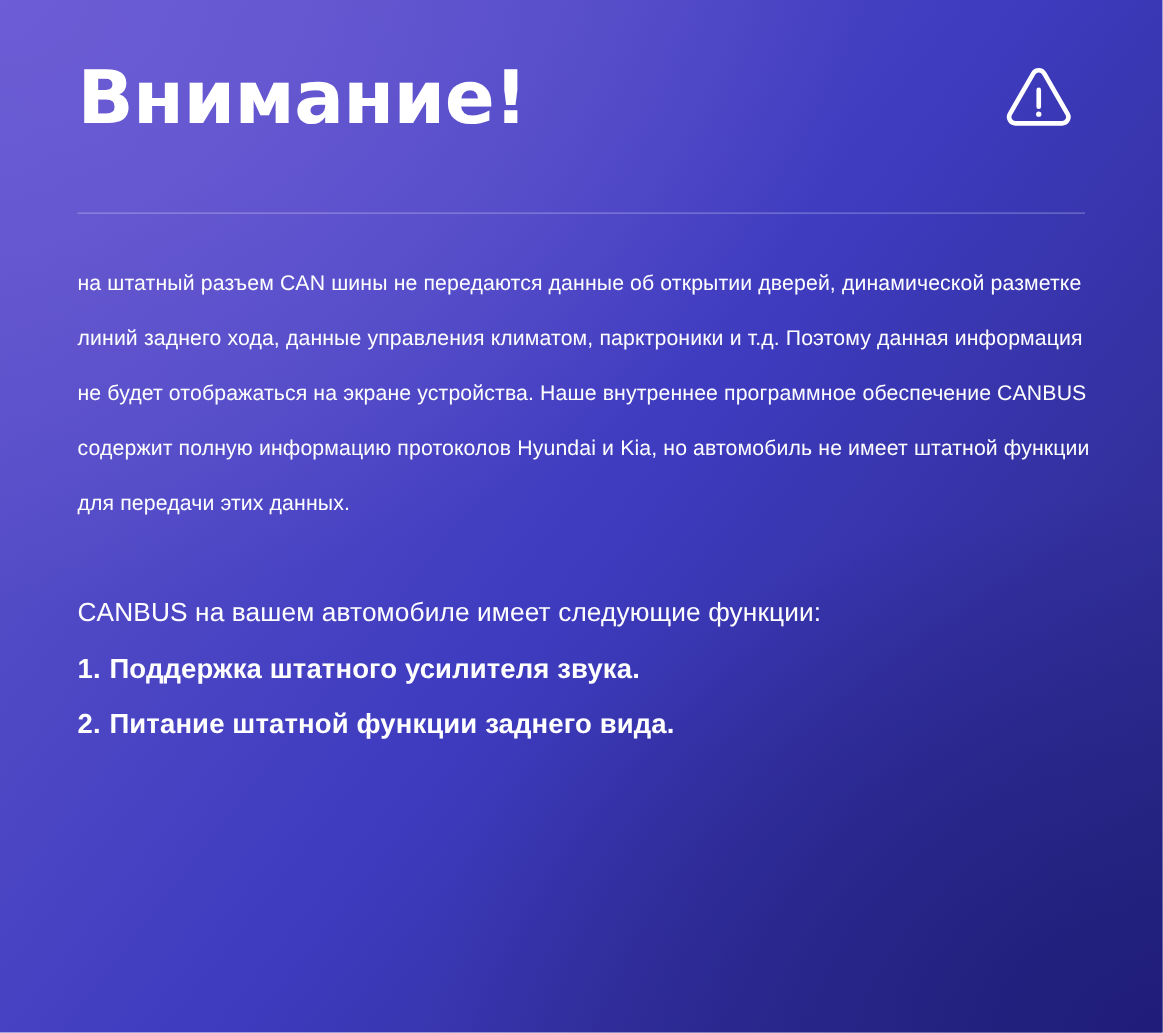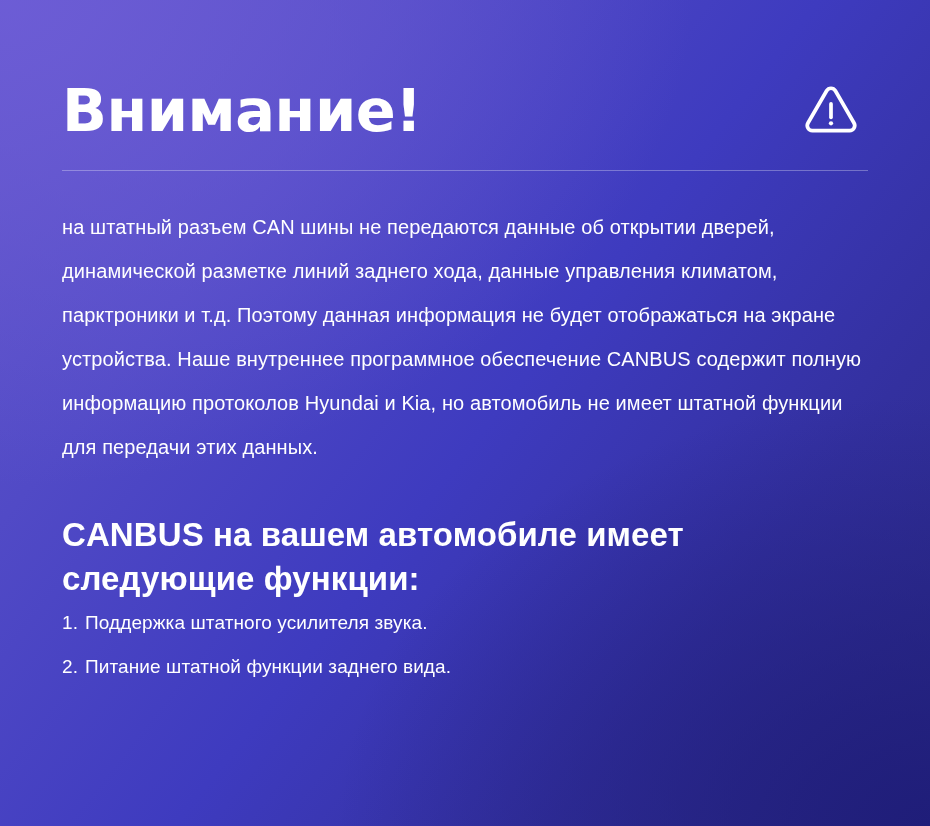--- a/index.html
+++ b/index.html
@@ -29,21 +29,21 @@
   }
 
   
   .notice-header {
     position: absolute;
     left: 62px;
     right: 62px;
     top: 48px;
     height: 92px;
     display: flex;
-    align-items: flex-end;
+    align-items: flex-start;
     justify-content: space-between;
   }
 
   .notice-title {
     margin: 0;
     font-family: "DejaVu Sans", sans-serif;
     font-size: 59px;
     font-weight: 700;
     letter-spacing: -0.5px;
     line-height: 1;
@@ -73,50 +73,50 @@
   
   .notice-body {
     position: absolute;
     left: 62px;
     right: 48px;
     top: 205px;
   }
 
   .notice-paragraph {
     margin: 0;
-    font-size: 20px;
+    font-size: 17px;
     line-height: 44px;
     font-weight: 400;
     letter-spacing: 0.1px;
     color: #ffffff;
   }
 
   .functions-block {
     margin-top: 44px;
   }
 
   .functions-intro {
     margin: 0;
-    font-size: 33px;
+    font-size: 21px;
     line-height: 44px;
-    font-weight: 700;
+    font-weight: 400;
     letter-spacing: 0.1px;
     color: #ffffff;
   }
 
   .functions-list {
     list-style: none;
     margin: 0;
     padding: 0;
   }
 
   .functions-list li {
-    font-size: 19px;
+    font-size: 22px;
     line-height: 44px;
-    font-weight: 400;
+    font-weight: 700;
     letter-spacing: 0.1px;
     color: #ffffff;
     white-space: nowrap;
   }
   .functions-list li .item-index { margin-right: 7px; }
 </style>
 </head>
 <body>
 
 <div class="notice-card">

